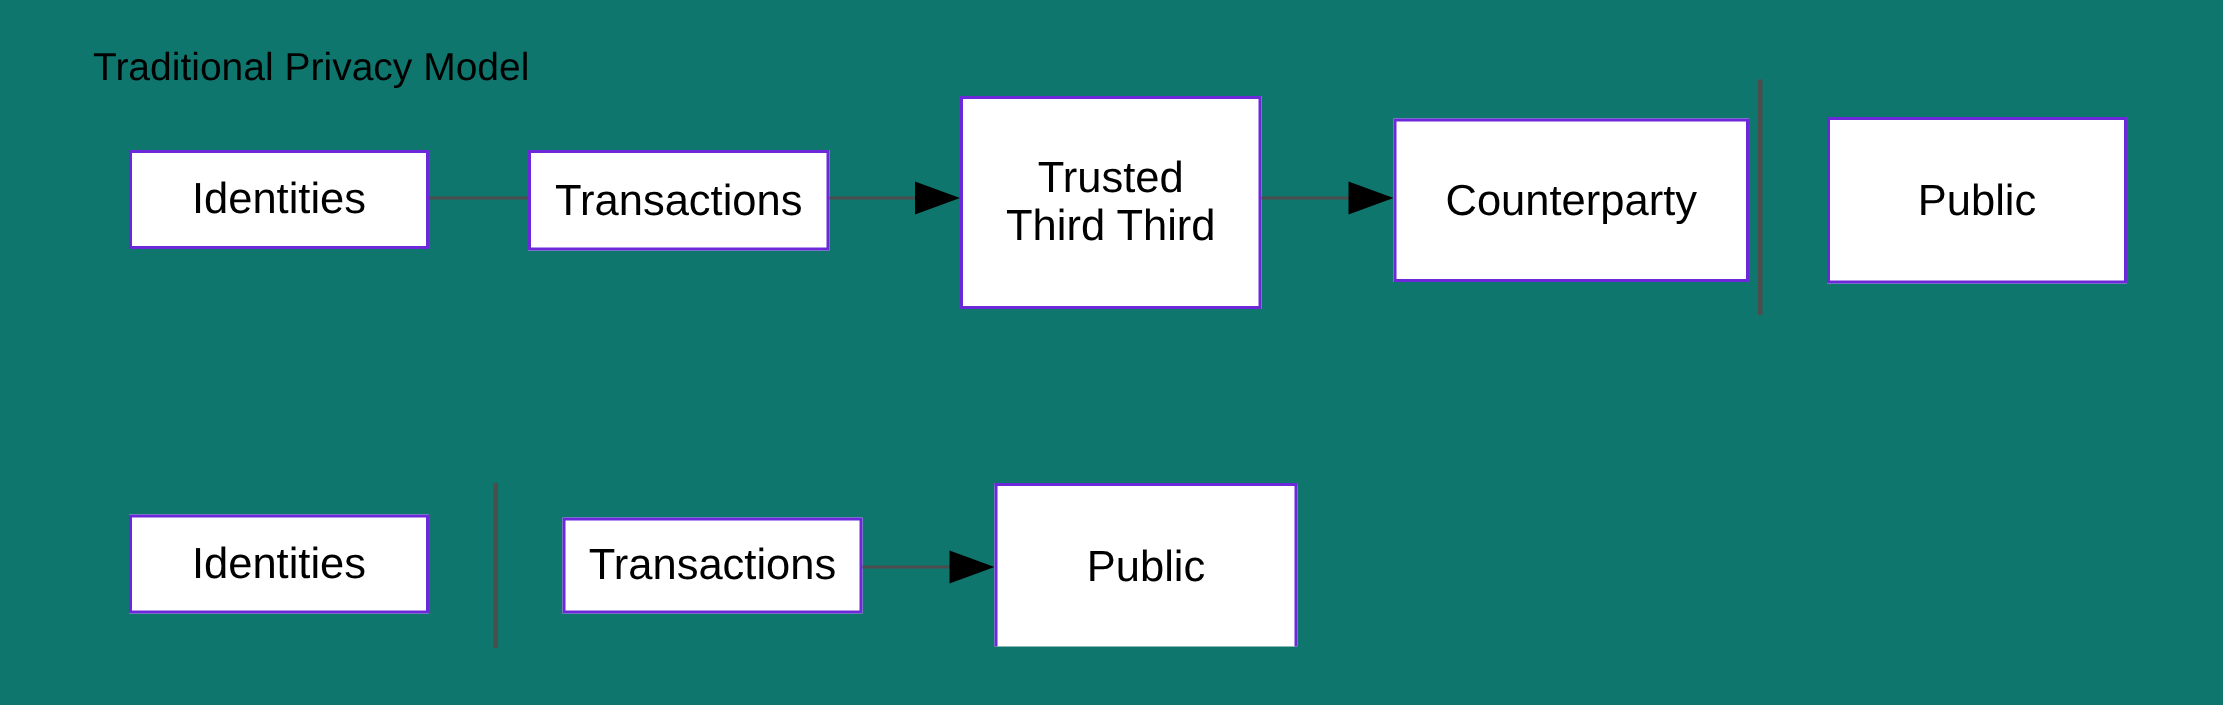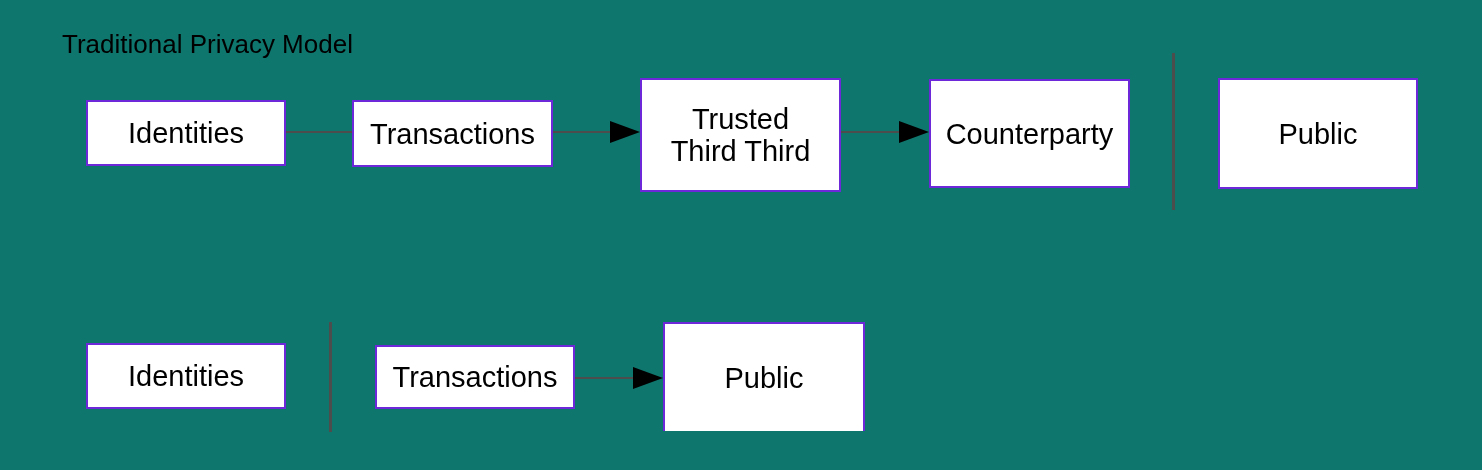--- a/index.html
+++ b/index.html
@@ -71,31 +71,31 @@
 
   <div class="hline" style="left:286px; top:131px; width:66px;"></div>
 
   <div class="node" style="left:352px; top:100px; width:201px; height:67px;">
     <span>Transactions</span>
   </div>
 
   <div class="hline" style="left:553px; top:131px; width:60px;"></div>
   <div class="arrowhead" style="left:610px; top:121px;"></div>
 
-  <div class="node" style="left:640px; top:78px; width:201px; height:114px;">
+  <div class="node" style="left:640px; top:64px; width:201px; height:142px;">
     <div>
       <div>Trusted</div>
       <div>Third Third</div>
     </div>
   </div>
 
   <div class="hline" style="left:841px; top:131px; width:60px;"></div>
   <div class="arrowhead" style="left:899px; top:121px;"></div>
 
-  <div class="node" style="left:929px; top:79px; width:201px; height:109px;">
+  <div class="node" style="left:929px; top:79px; width:237px; height:109px;">
     <span>Counterparty</span>
   </div>
 
   <div class="vline" style="left:1172px; top:53px; height:157px;"></div>
 
   <div class="node" style="left:1218px; top:78px; width:200px; height:111px;">
     <span>Public</span>
   </div>
 
 

